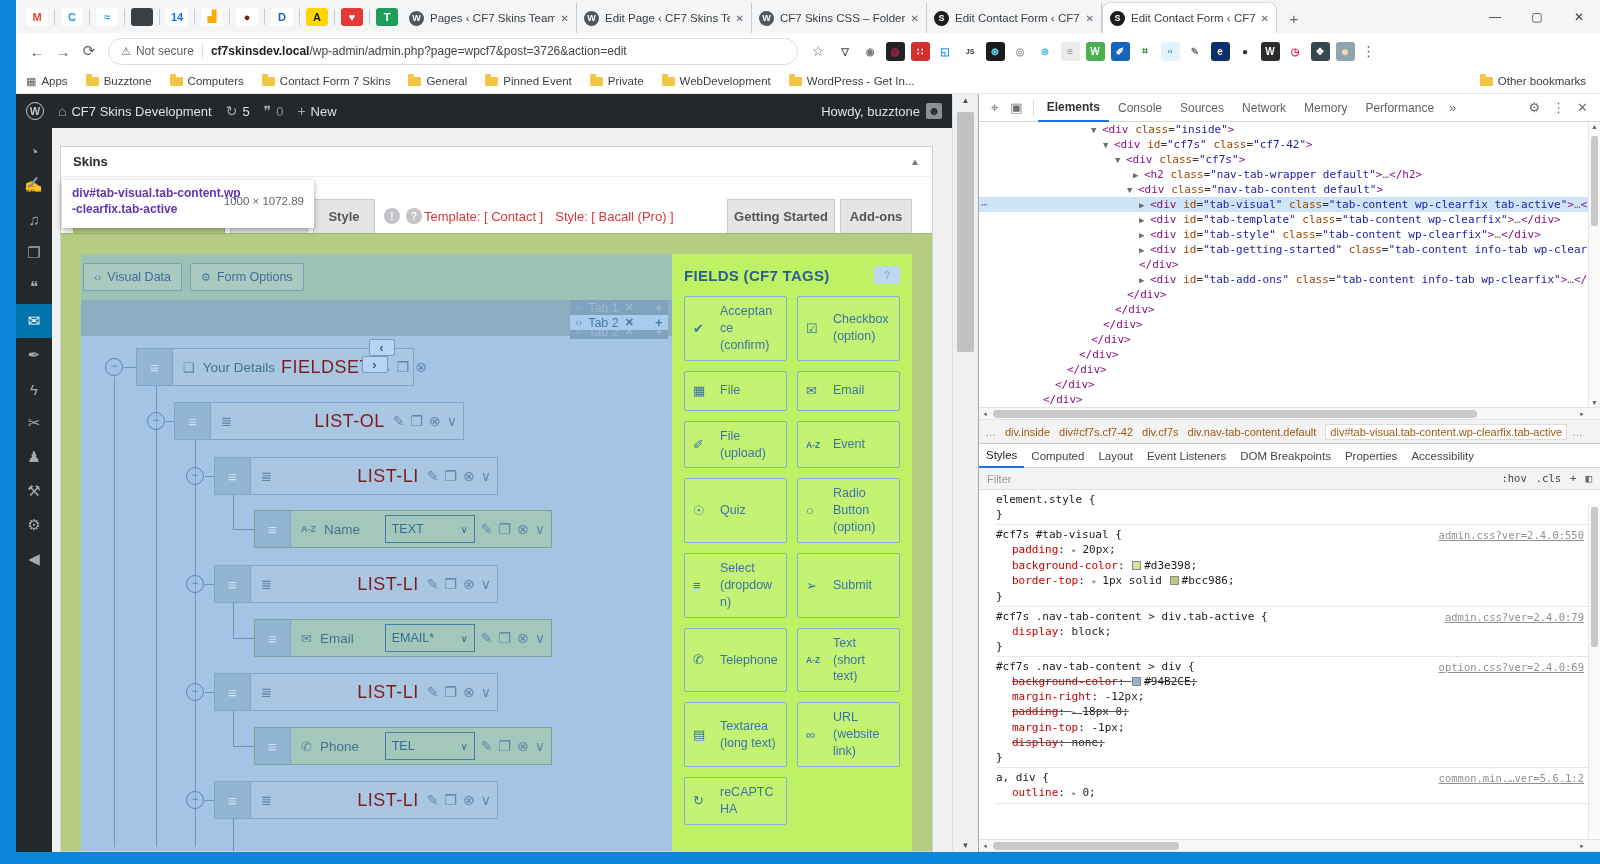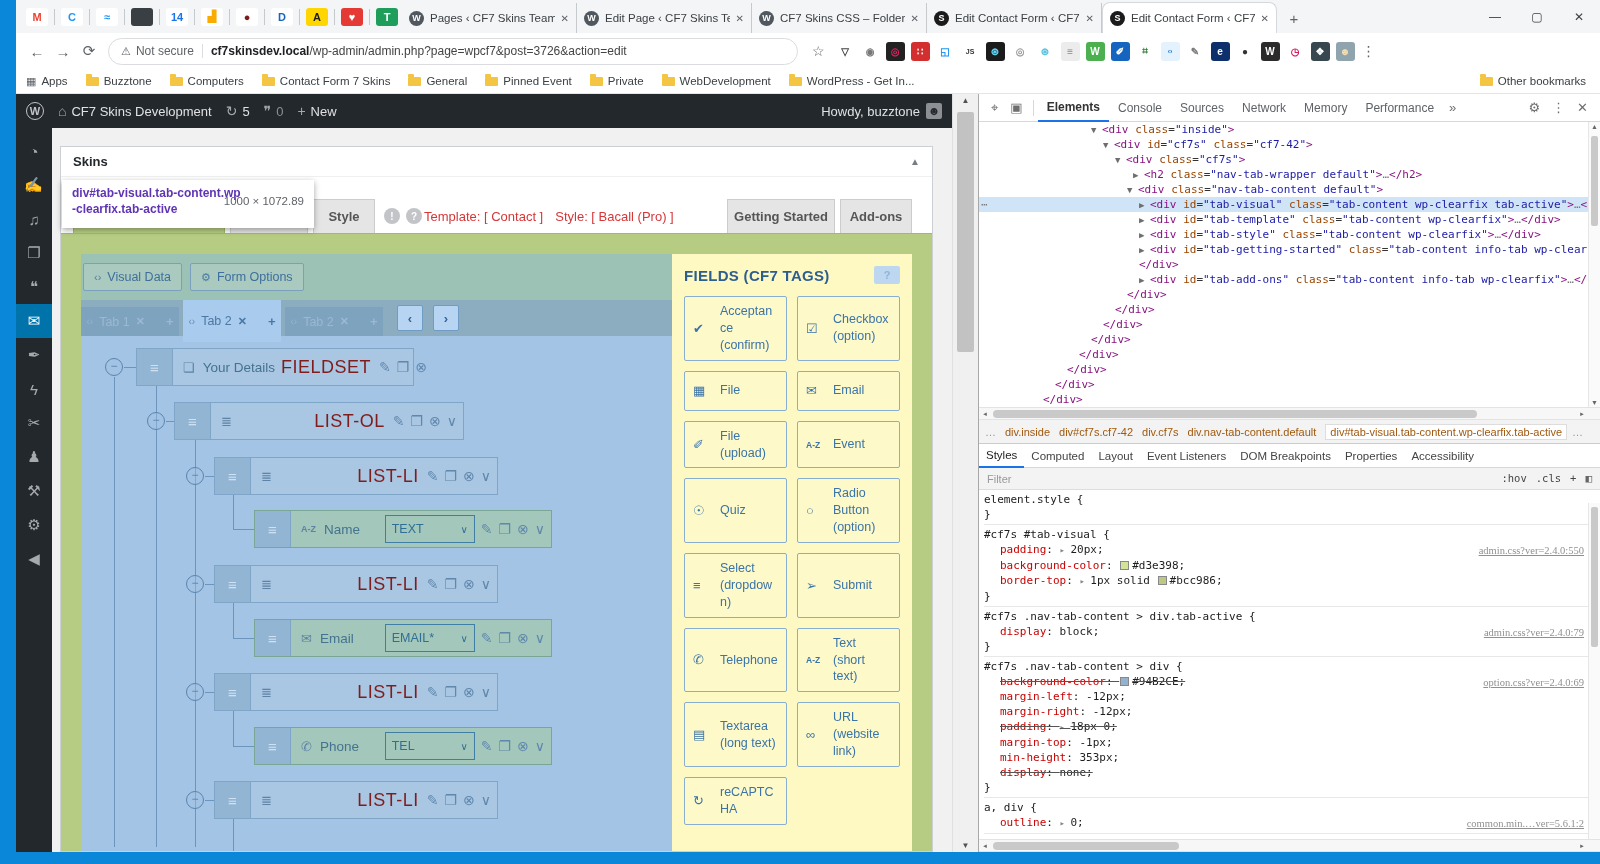--- a/index.html
+++ b/index.html
@@ -94,21 +94,21 @@
   #greenpanel { position:absolute; left:0; top:86px; width:871px; height:620px; background:#b5cc82; border-top:1px solid #a3b971; }
   #inner { position:absolute; left:20px; top:20px; right:20px; bottom:0; background:#a3c4e5; display:flex; overflow:hidden; }
   #leftcol { flex:1; position:relative; min-width:0; display:flex; flex-direction:column; }
   .strip { position:absolute; left:0; right:0; }
   .strip.teal { top:0; height:46px; background:#9cc2b5; }
   .strip.band { top:46px; height:36px; background:#8cadbf; }
   #vbtns { position:relative; z-index:1; height:46px; display:flex; align-items:center; padding-left:2px; }
   .vbtn { border:1px solid #7aa0bf; background:rgba(255,255,255,.14); color:#3e6f9c; font-size:12.5px; height:28px;
           display:flex; align-items:center; padding:0 10px; margin-right:8px; border-radius:2px; }
   .vbtn .vic { margin-right:6px; font-size:11px; color:#4d7ba6; }
-  #etabs { position:relative; z-index:1; height:36px; display:flex; align-items:flex-end; }
+  #etabs { position:relative; z-index:1; height:36px; display:flex; align-items:flex-end;flex-direction:column; }
   .etab { width:98px; height:29px; background:#7ea3bf; color:#9cb8d2; font-size:12.5px; display:flex; align-items:center;
           justify-content:center; margin-right:4px; }
   .etab .code { font-size:10px; margin-right:6px; opacity:.75; }
   .etab .x { font-weight:bold; font-size:11px; margin-left:6px; }
   .etab .pl { font-weight:bold; font-size:13px; margin-left:5px; }
   .etab.active { background:#a9cbee; color:#4a79a4; height:42px; margin-bottom:-6px; z-index:2; }
   .arr { width:26px; height:26px; background:#b7d4f2; border:1px solid #6f9cc4; color:#2f6598; font-size:13px; font-weight:bold;
          display:flex; align-items:center; justify-content:center; border-radius:2px; margin-left:10px; align-self:center; }
   .arr:first-of-type { margin-left:auto; }
   #builder { position:relative; flex:1; overflow:hidden; }
@@ -123,21 +123,21 @@
   .tic { margin:0 8px 0 10px; color:#5e83a6; font-size:13px; flex:none; }
   .tic.az { font-size:9px; font-weight:bold; letter-spacing:0; }
   .tlabel { font-size:13.5px; color:#44738f; margin-right:6px; white-space:nowrap; }
   .ttype { margin-left:auto; color:#7f1d1d; font-size:18px; letter-spacing:.5px; margin-right:8px; }
   .tselect { width:90px; height:28px; border:1.5px solid #3f7fa6; color:#2f6f96; font-size:12.5px; display:flex;
              align-items:center; padding:0 6px; margin-right:6px; flex:none; }
   .tselect .caret { margin-left:auto; font-size:10px; }
   .tact { color:#6088ae; font-size:14px; margin-right:6px; flex:none; }
 
   
-  #fieldspanel { width:240px; flex:none; background:#fef9c3; padding:12px 12px 0 12px; display:flex; flex-direction:column; }
+  #fieldspanel { width:240px; flex:none; background:#bef264; padding:12px 12px 0 12px; display:flex; flex-direction:column; }
   #fphead { display:flex; align-items:center; margin-bottom:12px; }
   #fptitle { font-size:15px; font-weight:bold; color:#2d5e90; letter-spacing:.3px; }
   #fphelp { margin-left:auto; width:26px; height:18px; background:#bed7f0; color:#8fb3d8; font-size:11px; font-weight:bold;
             display:flex; align-items:center; justify-content:center; border-radius:2px; }
   #fpgrid { display:grid; grid-template-columns:1fr 1fr; gap:10px; }
   .fbtn { border:1px solid #88aed0; background:rgba(255,255,255,.10); border-radius:2px; min-height:40px; display:flex;
           align-items:center; padding:6px 8px; }
   .fbtn .fic { width:20px; color:#3b74a8; font-size:13px; flex:none; margin-right:7px; }
   .fbtn .fic.az { font-size:8.5px; font-weight:bold; }
   .fbtn .flb { font-size:12.5px; color:#3b74a8; line-height:1.35; word-break:break-word; }
@@ -189,24 +189,24 @@
   .stab { padding:0 7px; height:24px; display:flex; align-items:center; }
   .stab.active { border-bottom:2px solid #1a73e8; color:#222; }
 
   #filterbar { height:22px; background:#f3f3f3; border-bottom:1px solid #ddd; display:flex; align-items:center; padding:0 8px;
                font-size:11px; flex:none; }
   #filterph { color:#999; }
   #fbspace { flex:1; }
   .ftg { color:#444; margin-left:9px; font-family:"DejaVu Sans Mono",monospace; font-size:10.5px; }
   .ftg.icon { font-size:11px; color:#666; }
 
-  #rules { flex:1; overflow:hidden; font-family:"DejaVu Sans Mono",monospace; font-size:11px; line-height:15px; padding-left:5px; }
+  #rules { flex:1; overflow:hidden; font-family:"DejaVu Sans Mono",monospace; font-size:11px; line-height:15px; padding-left:17px; }
   .rule { position:relative; border-bottom:1px solid #e8e8e8; padding:2px 0 2px 0; }
   .rhead,.rclose { color:#202020; }
-  .rlink { position:absolute; right:16px; top:18px; color:#909090; text-decoration:underline; font-size:10.5px;font-family:Liberation Serif, serif; }
+  .rlink { position:absolute; right:16px; top:3px; color:#909090; text-decoration:underline; font-size:10.5px; }
   .pl { padding-left:16px; }
   .pn { color:#c80000; }
   .pv { color:#1d1d1d; }
   .parr { color:#888; font-size:9px; }
   .swatch { display:inline-block; width:9px; height:9px; border:1px solid #888; vertical-align:-1px; margin:0 3px 0 1px; }
   .struckline { text-decoration:line-through; text-decoration-color:#555; }
 
   .vscroll { position:absolute; right:0; width:12px; background:#fafafa; border-left:1px solid #e6e6e6; }
   .vscroll .va { position:absolute; left:0; right:0; text-align:center; color:#666; font-size:7px; }
   .vscroll .vthumb { position:absolute; left:2px; right:2px; background:#c9c9c9; border-radius:2px; }
@@ -733,25 +733,23 @@
             <div class="rule">
               <div class="rhead">#cf7s .nav-tab-content &gt; div.tab-active {</div>
               <span class="rlink">admin.css?ver=2.4.0:79</span>
               <div class="pl"><span><span class="pn">display</span><span class="pv">: </span><span class="pv">block;</span></span></div>
               <div class="rclose">}</div>
             </div>
             <div class="rule">
               <div class="rhead">#cf7s .nav-tab-content &gt; div {</div>
               <span class="rlink">option.css?ver=2.4.0:69</span>
               <div class="pl"><span class="struckline"><span class="pn">background-color</span><span class="pv">: </span><span class="swatch" style="background: rgb(148, 178, 206);"></span><span class="pv">#94B2CE;</span></span></div>
-              <div class="pl"><span><span class="pn">margin-left</span><span class="pv">: </span><span class="pv">-12px;</span></span></div>
               <div class="pl"><span><span class="pn">margin-right</span><span class="pv">: </span><span class="pv">-12px;</span></span></div>
               <div class="pl"><span class="struckline"><span class="pn">padding</span><span class="pv">: </span><span class="parr">▸ </span><span class="pv">18px 0;</span></span></div>
               <div class="pl"><span><span class="pn">margin-top</span><span class="pv">: </span><span class="pv">-1px;</span></span></div>
-              <div class="pl"><span><span class="pn">min-height</span><span class="pv">: </span><span class="pv">353px;</span></span></div>
               <div class="pl"><span class="struckline"><span class="pn">display</span><span class="pv">: </span><span class="pv">none;</span></span></div>
               <div class="rclose">}</div>
             </div>
             <div class="rule">
               <div class="rhead">a, div {</div>
               <span class="rlink">common.min.…ver=5.6.1:2</span>
               <div class="pl"><span><span class="pn">outline</span><span class="pv">: </span><span class="parr">▸ </span><span class="pv">0;</span></span></div>
             </div>
           </div>
       <div class="hscroll">

